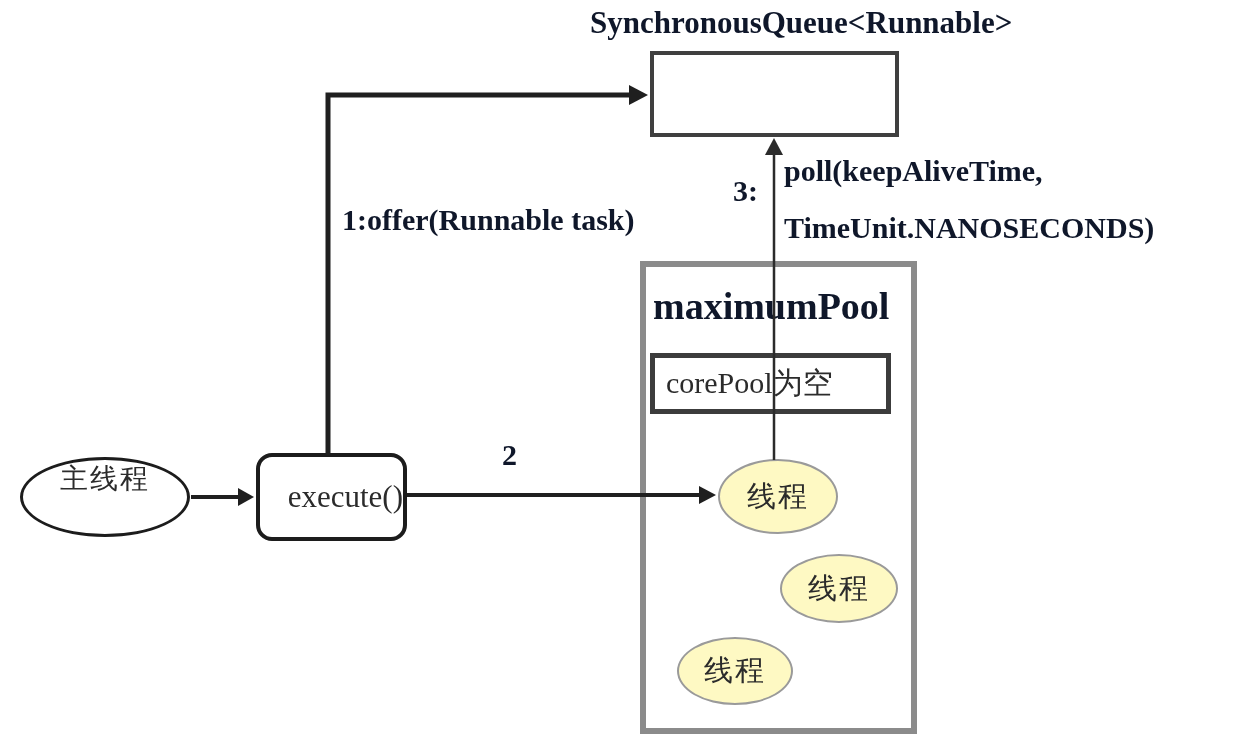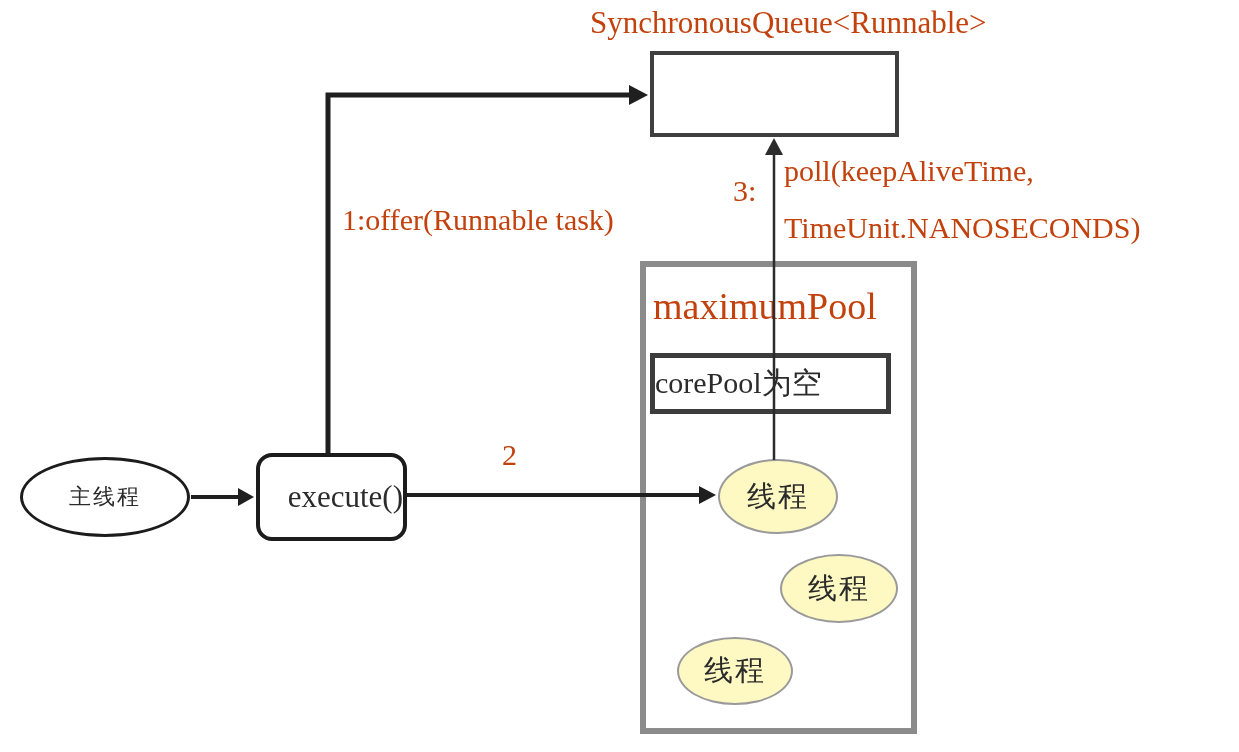--- a/index.html
+++ b/index.html
@@ -14,22 +14,23 @@
     background: #ffffff;
     font-family: "Liberation Serif", "DejaVu Serif", serif;
     color: #2b2b2b;
     overflow: hidden;
   }
   .abs { position: absolute; }
   .label {
     position: absolute;
     white-space: nowrap;
     font-size: 30px;
-    color: #c2410c;
+    color: #0f172a;
     line-height: 1.1;
+    font-weight: bold;
   }
   
   .queue-rect {
     left: 650px; top: 51px;
     width: 249px; height: 86px;
     border: 4px solid #3f3f3f;
     background: #ffffff;
     box-sizing: border-box;
   }
   
@@ -44,22 +45,22 @@
     font-size: 31px;
   }
   
   .main-thread {
     left: 20px; top: 457px;
     width: 170px; height: 80px;
     border: 3px solid #1c1c1c;
     border-radius: 50%;
     background: #ffffff;
     box-sizing: border-box;
-    display: flex; align-items: center; justify-content: center;
-    font-size: 22px;
+    display: flex; align-items: flex-start; justify-content: center;
+    font-size: 28px;
     letter-spacing: 2px;
   }
   
   .maximum-pool {
     left: 640px; top: 261px;
     width: 277px; height: 473px;
     border: 6px solid #8b8b8b;
     background: #ffffff;
     box-sizing: border-box;
   }
@@ -68,20 +69,21 @@
     font-size: 38px;
   }
   
   .core-pool {
     left: 650px; top: 353px;
     width: 241px; height: 61px;
     border: 5px solid #3c3c3c;
     background: #ffffff;
     box-sizing: border-box;
     display: flex; align-items: center;
+    padding-left: 11px;
     font-size: 30px;
   }
   
   .thread-ellipse {
     border: 2px solid #9a9a9a;
     border-radius: 50%;
     background: #fef9c3;
     box-sizing: border-box;
     display: flex; align-items: center; justify-content: center;
     font-size: 29px;

